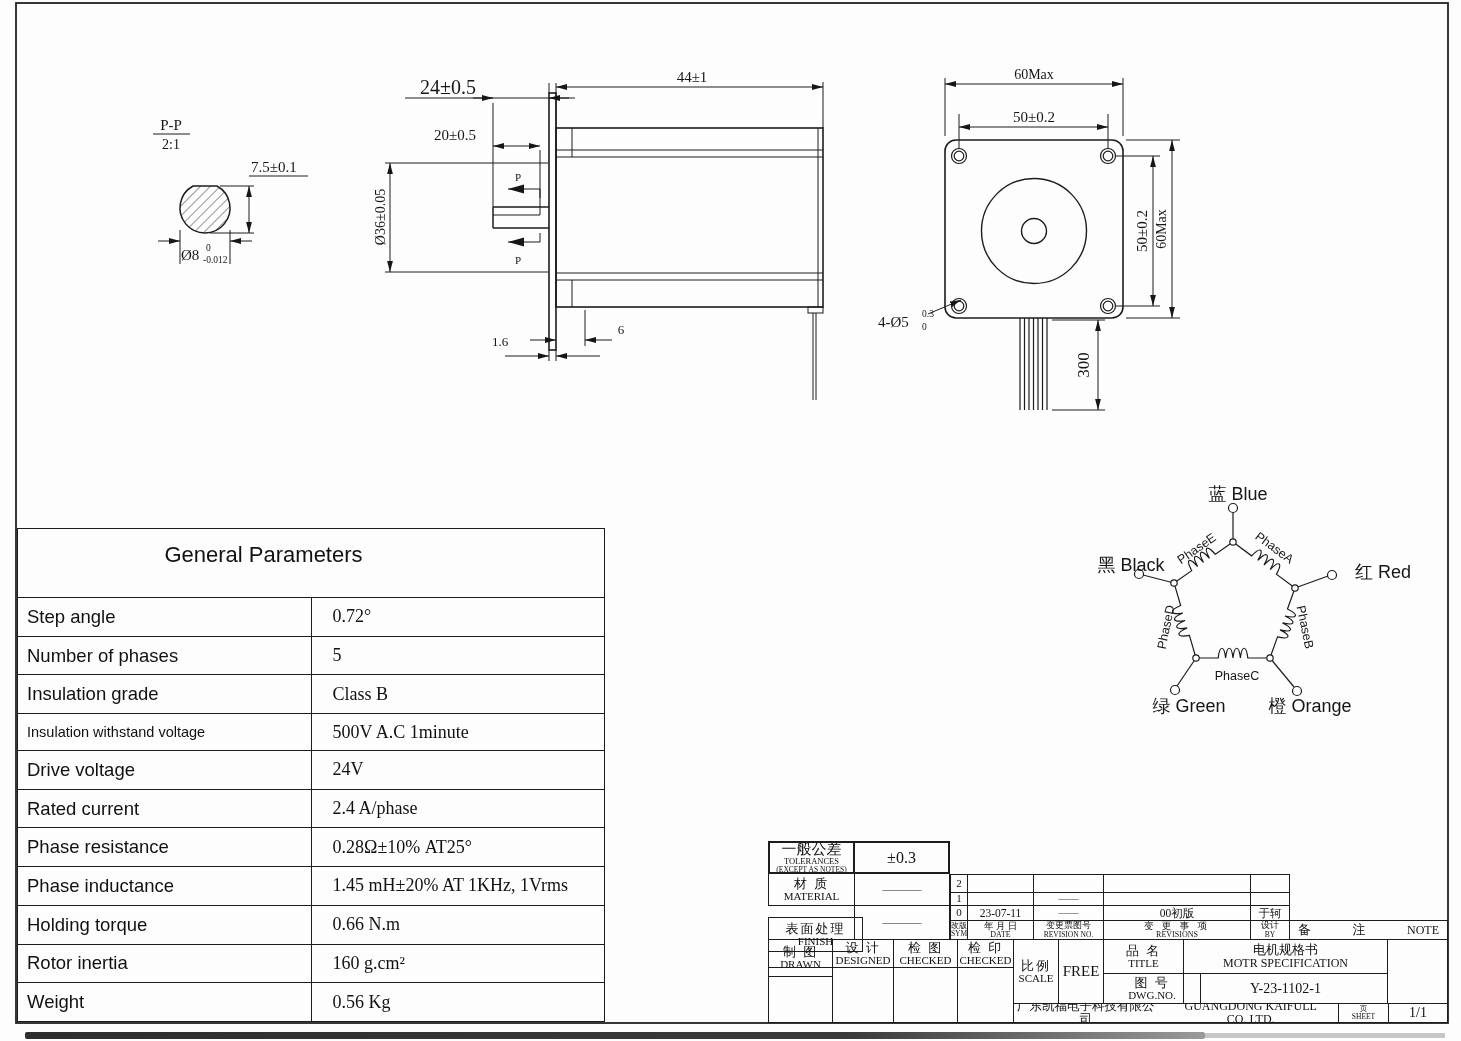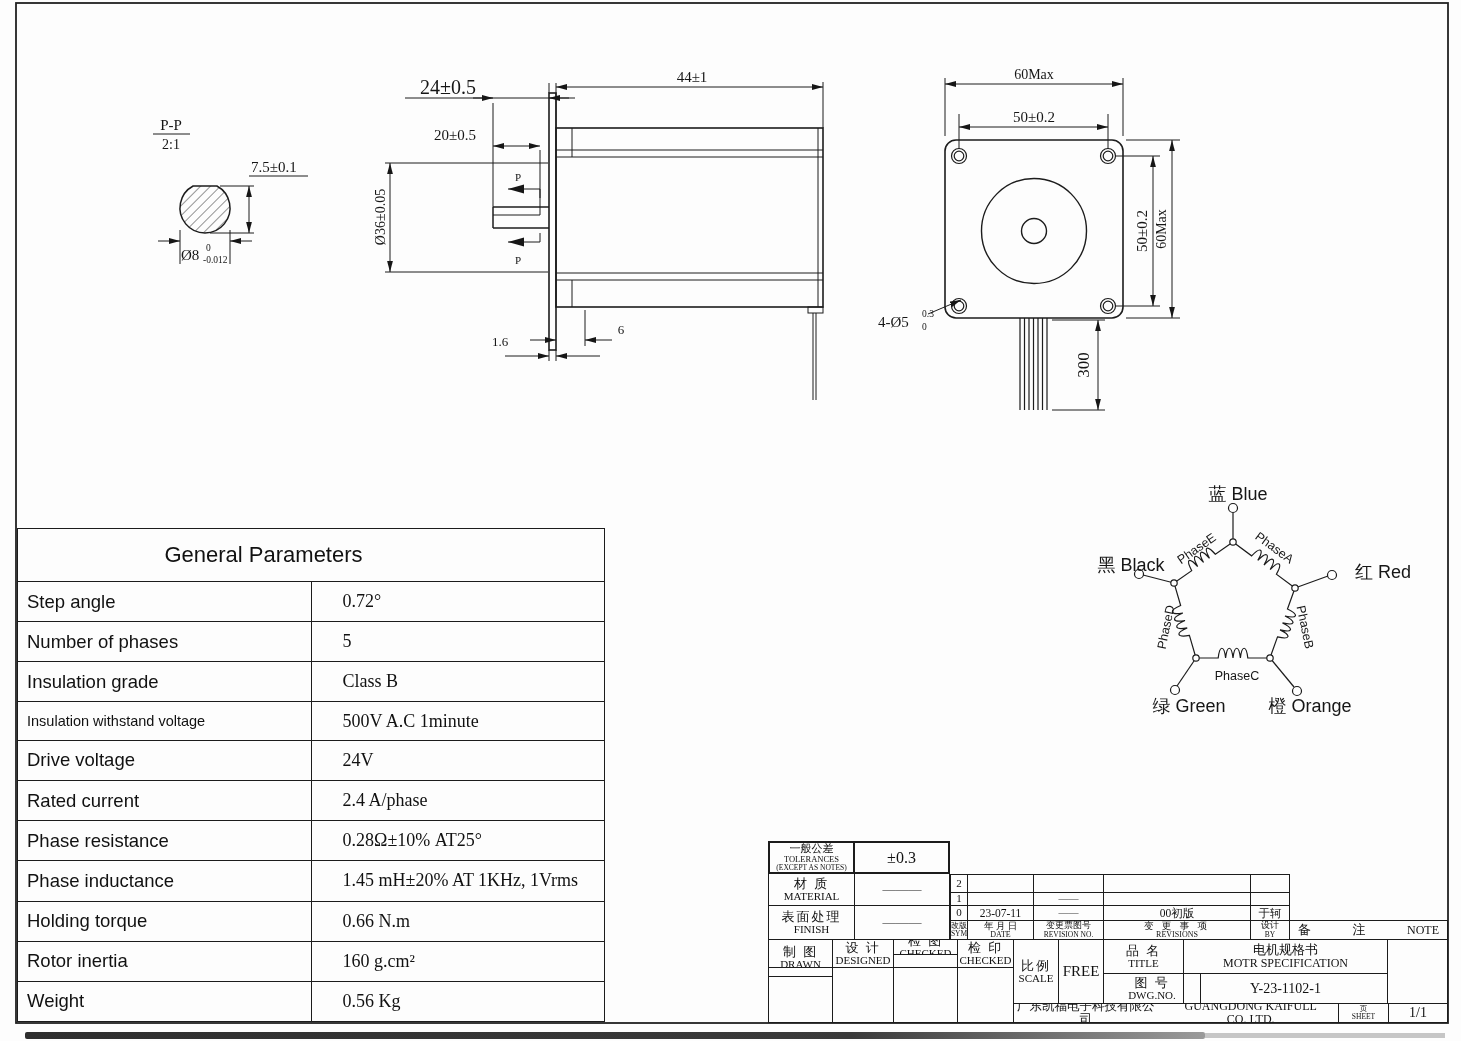--- a/index.html
+++ b/index.html
@@ -8,24 +8,24 @@
   svg{position:absolute;left:0;top:0;}
   svg text{fill:#161616;}
   .ser{font-family:"Liberation Serif",serif;}
   .san{font-family:"Liberation Sans",sans-serif;}
 
   
   #ptable{position:absolute;left:17px;top:528px;width:588px;height:494px;
           border-collapse:collapse;table-layout:fixed;}
   #ptable td,#ptable th{border:1.6px solid #1c1c1c;padding:0 0 0 9px;text-align:left;
           font-weight:normal;overflow:hidden;white-space:nowrap;}
-  #ptable th{font-size:22px;text-align:center;padding:0 95px 0 0;height:52px;}
+  #ptable th{font-size:22px;text-align:center;padding:0 95px 16px 0;height:52px;}
   #ptable td.lab{font-size:18.5px;width:211px;}
   #ptable td.lab.small{font-size:14.5px;}
-  #ptable td.val{font-size:18px;font-family:"Liberation Serif",serif;padding-left:31px;}
+  #ptable td.val{font-size:18px;font-family:"Liberation Serif",serif;padding-left:21px;}
 
   
   #tblock{position:absolute;left:768px;top:841px;width:680px;height:182px;font-family:"Liberation Serif",serif;}
   .c{position:absolute;box-sizing:border-box;border:1px solid #1c1c1c;display:flex;
      flex-direction:column;align-items:center;justify-content:center;text-align:center;
      line-height:1.08;overflow:hidden;}
   .c .zh{font-size:13px;letter-spacing:2px;}
   .c .en{font-size:11px;}
   .thick{border-width:2px;}
 </style>
@@ -280,32 +280,32 @@
   <tr>
           <td class="lab">Weight</td>
           <td class="val">0.56 Kg</td>
         </tr>
 </tbody>
     </table>
 
 <div id="tblock">
 
   <div class="c thick" style="left:0;top:0;width:87px;height:33px">
-    <span style="font-size:11px">一般公差</span>
+    <span style="font-size:15px">一般公差</span>
     <span style="font-size:8.5px">TOLERANCES</span>
     <span style="font-size:7.5px">(EXCEPT AS NOTES)</span>
   </div>
   <div class="c thick" style="left:85px;top:0;width:97px;height:33px;font-size:16px">±0.3</div>
 
   <div class="c" style="left:0;top:32px;width:87px;height:33px">
     <span class="zh">材  质</span>
     <span class="en">MATERIAL</span>
   </div>
   <div class="c" style="left:86px;top:32px;width:96px;height:33px;font-size:13px;color:#444">———</div>
-  <div class="c" style="left:0;top:64px;width:87px;height:35px">
+  <div class="c" style="left:0;top:76px;width:95px;height:35px">
     <span class="zh">表面处理</span>
     <span class="en">FINISH</span>
   </div>
   <div class="c" style="left:86px;top:64px;width:96px;height:35px;font-size:13px;color:#444">———</div>
 
   <div class="c" style="left:182px;top:33px;width:18px;height:19px;font-size:11px">2</div>
   <div class="c" style="left:199px;top:33px;width:67px;height:19px"></div>
   <div class="c" style="left:265px;top:33px;width:71px;height:19px"></div>
   <div class="c" style="left:335px;top:33px;width:148px;height:19px"></div>
   <div class="c" style="left:482px;top:33px;width:40px;height:19px"></div>
@@ -350,21 +350,21 @@
   </div>
 
   <div class="c" style="left:0;top:98px;width:65px;height:38px">
     <span class="zh">制 图</span>
     <span class="en">DRAWN</span>
   </div>
   <div class="c" style="left:64px;top:98px;width:62px;height:29px">
     <span class="zh">设 计</span>
     <span class="en">DESIGNED</span>
   </div>
-  <div class="c" style="left:125px;top:98px;width:65px;height:16px">
+  <div class="c" style="left:125px;top:98px;width:65px;height:29px">
     <span class="zh">检 图</span>
     <span class="en">CHECKED</span>
   </div>
   <div class="c" style="left:189px;top:98px;width:57px;height:29px">
     <span class="zh">检 印</span>
     <span class="en">CHECKED</span>
   </div>
   <div class="c" style="left:0;top:126px;width:65px;height:56px"></div>
   <div class="c" style="left:64px;top:126px;width:62px;height:56px"></div>
   <div class="c" style="left:125px;top:126px;width:65px;height:56px"></div>

